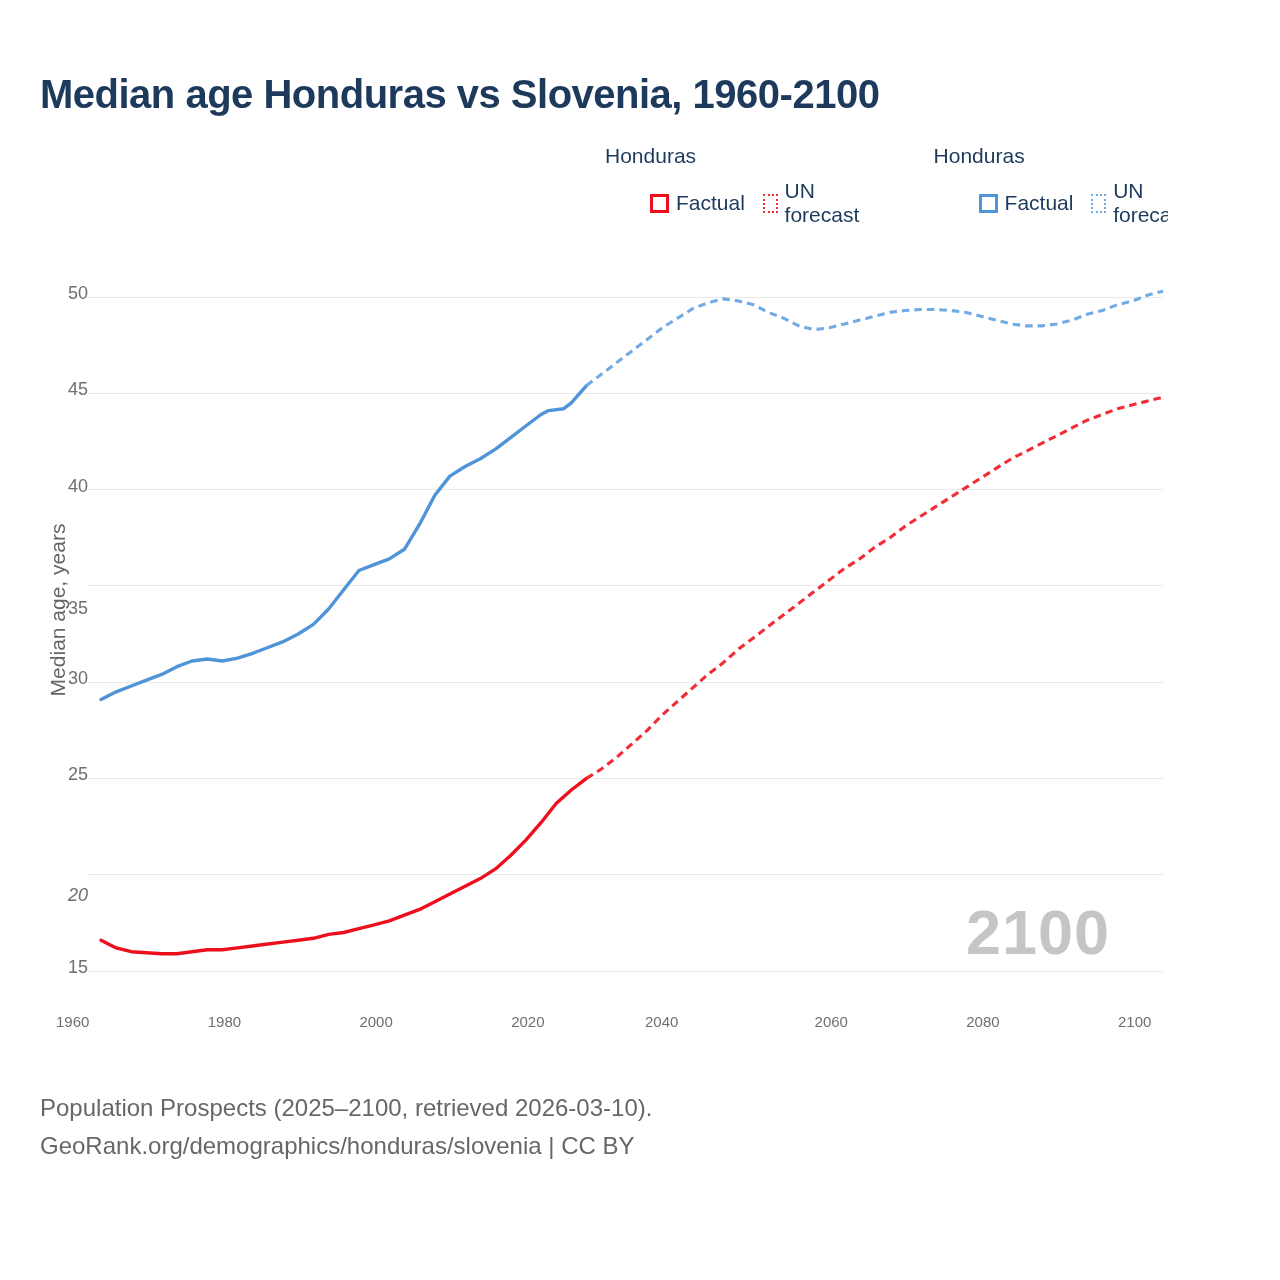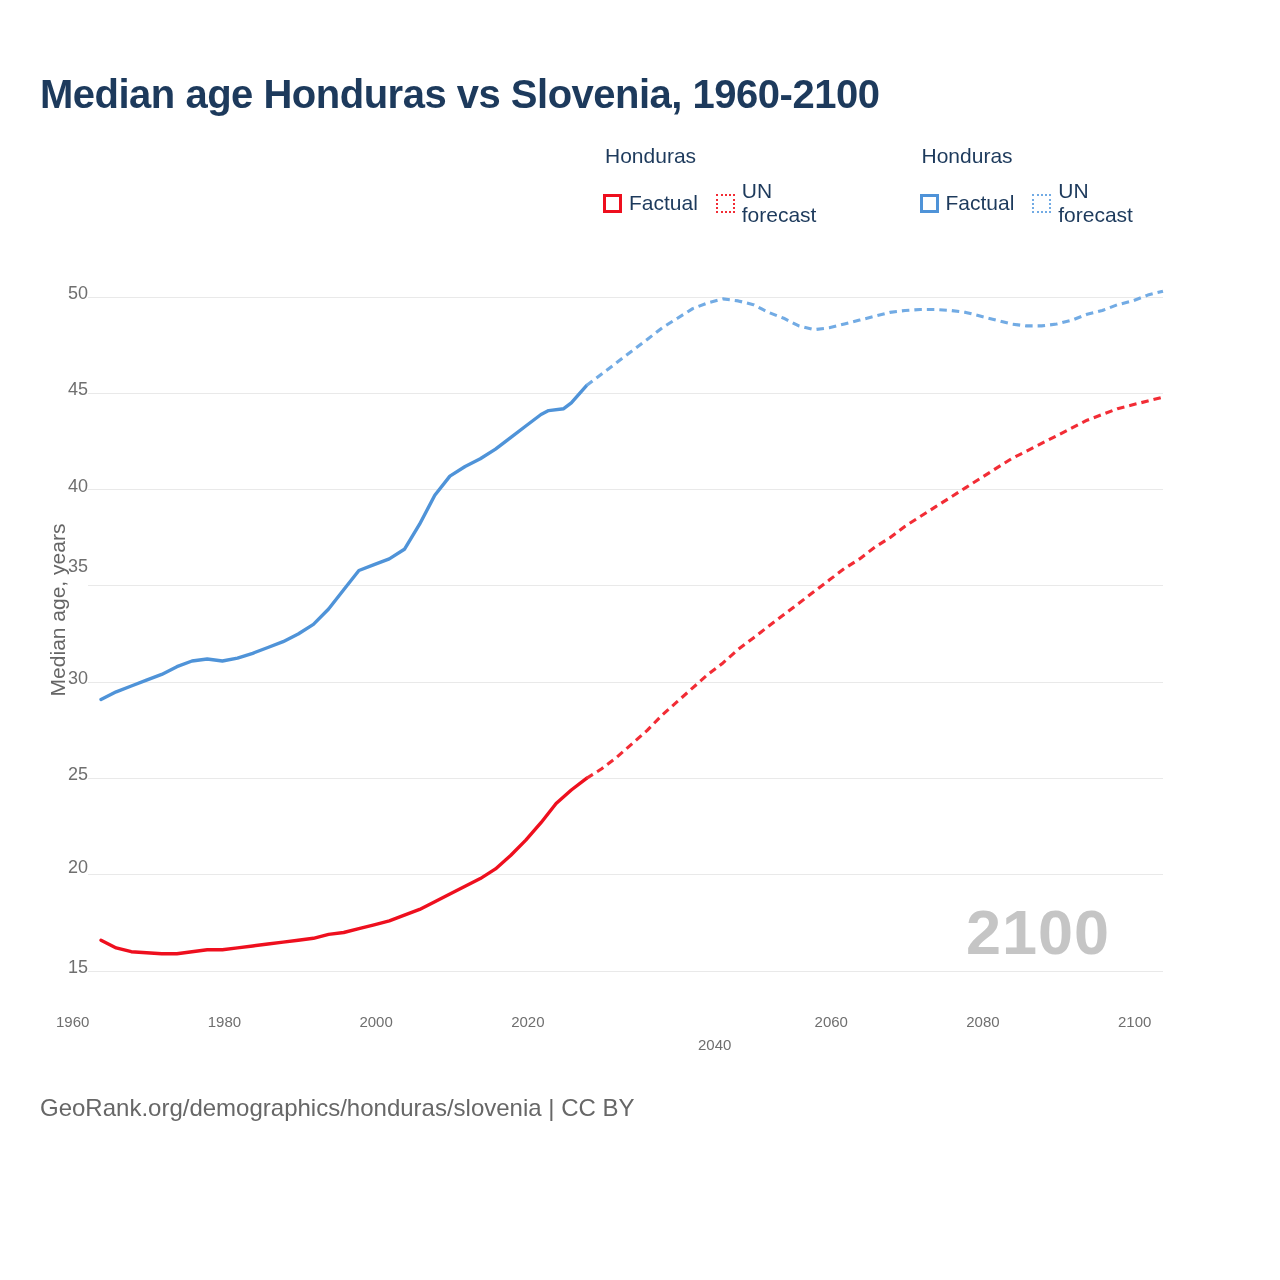--- a/index.html
+++ b/index.html
@@ -4,21 +4,21 @@
 <style>
   html,body{margin:0;padding:0;background:#ffffff;}
   #app{position:relative;width:1168px;height:1280px;background:#ffffff;overflow:hidden;
        font-family:"Liberation Sans","DejaVu Sans",sans-serif;}
   .title{position:absolute;left:40px;top:72px;font-size:40px;font-weight:700;
          color:#1d3a5c;letter-spacing:-0.5px;}
   
   .legend{position:absolute;left:603px;top:144px;display:flex;gap:68px;}
   .lg-group{display:flex;flex-direction:column;}
   .lg-head{font-size:21px;color:#1d3a5c;margin:0 0 11px 2px;}
-  .lg-row{display:flex;gap:18px;align-items:center;}
+  .lg-row{display:flex;gap:18px;align-items:center;margin-left:47px;}
   .lg-item{display:flex;align-items:center;gap:7px;}
   .lg-label{font-size:21px;color:#1d3a5c;}
   .swatch{width:19px;height:19px;box-sizing:border-box;background:#fff;}
   
   .grid{position:absolute;left:88px;width:1075px;height:1px;background:#e9e9e9;}
   .ytick{position:absolute;left:18px;width:70px;text-align:right;font-size:18px;color:#6f6f6f;}
   .xtick{position:absolute;width:90px;top:1013px;font-size:15px;color:#6f6f6f;}
   .ylabel{position:absolute;left:-42px;top:598px;width:200px;text-align:center;
           transform:rotate(-90deg);font-size:21px;color:#666;}
   .watermark{position:absolute;left:966px;top:896px;font-size:63px;font-weight:700;
@@ -79,34 +79,34 @@
       <div class="grid" style="top: 874.214px;"></div>
       <div class="grid" style="top: 777.929px;"></div>
       <div class="grid" style="top: 681.643px;"></div>
       <div class="grid" style="top: 585.357px;"></div>
       <div class="grid" style="top: 489.071px;"></div>
       <div class="grid" style="top: 392.786px;"></div>
       <div class="grid" style="top: 296.5px;"></div>
     </div>
   <div id="yticks">
       <div class="ytick" style="top: 957px;">15</div>
-      <div class="ytick" style="top: 857px;">20</div>
+      <div class="ytick" style="top: 885px; font-style: italic;">20</div>
       <div class="ytick" style="top: 764.429px;">25</div>
       <div class="ytick" style="top: 668.143px;">30</div>
-      <div class="ytick" style="top: 556px;">35</div>
+      <div class="ytick" style="top: 598px;">35</div>
       <div class="ytick" style="top: 475.571px;">40</div>
       <div class="ytick" style="top: 379.286px;">45</div>
       <div class="ytick" style="top: 283px;">50</div>
     </div>
   <div id="xticks">
       <div class="xtick" style="left: 56px;">1960</div>
       <div class="xtick" style="left: 207.714px;">1980</div>
       <div class="xtick" style="left: 359.429px;">2000</div>
       <div class="xtick" style="left: 511.143px;">2020</div>
-      <div class="xtick" style="left: 698px; margin-top: 23px;">2040</div>
+      <div class="xtick" style="left: 645px;">2040</div>
       <div class="xtick" style="left: 814.571px;">2060</div>
       <div class="xtick" style="left: 966.286px;">2080</div>
       <div class="xtick" style="left: 1118px;">2100</div>
     </div>
 
   <div class="watermark">2100</div>
 
   <svg class="plot" id="plot" width="1280" height="1280">
       <path d="M101.0 940.2 L116.2 947.9 L131.3 951.7 L146.5 952.7 L161.7 953.7 L176.9 953.7 L192.0 951.7 L207.2 949.8 L222.4 949.8 L237.5 947.9 L252.7 946.0 L267.9 944.0 L283.1 942.1 L298.2 940.2 L313.4 938.3 L328.6 934.4 L343.7 932.5 L358.9 928.6 L374.1 924.8 L389.3 920.9 L404.4 915.2 L419.6 909.4 L434.8 901.7 L449.9 894.0 L465.1 886.3 L480.3 878.6 L495.5 868.9 L510.6 855.5 L525.8 840.1 L541.0 822.7 L556.1 803.5 L571.3 790.0 L586.5 778.4" fill="none" stroke="#ee0f1e" stroke-width="3.4" stroke-linejoin="round" stroke-linecap="round"></path>
       <path d="M586.5 778.4 L601.7 768.8 L616.8 757.2 L632.0 743.8 L647.2 730.3 L662.3 714.9 L677.5 701.4 L692.7 687.9 L707.9 674.4 L723.0 662.9 L738.2 649.4 L753.4 637.9 L768.5 626.3 L783.7 614.7 L798.9 603.2 L814.1 591.6 L829.2 580.1 L844.4 568.5 L859.6 558.9 L874.7 547.3 L889.9 537.7 L905.1 526.2 L920.3 516.5 L935.4 506.9 L950.6 497.3 L965.8 487.6 L980.9 478.0 L996.1 468.4 L1011.3 458.8 L1026.5 451.1 L1041.6 443.4 L1056.8 435.7 L1072.0 427.9 L1087.1 420.2 L1102.3 414.5 L1117.5 408.7 L1132.7 404.8 L1147.8 401.0 L1163.0 397.1" fill="none" stroke="#f22c35" stroke-width="3.1" stroke-linejoin="round" stroke-linecap="butt" stroke-dasharray="7.5 5"></path>
@@ -125,16 +125,17 @@
         <circle cx="14" cy="14" r="1.4"></circle>
         <circle cx="10" cy="16.5" r="1.4"></circle>
           <circle cx="18" cy="16.5" r="1.4"></circle>
       </g>
     </svg>
   </div>
   <div class="end-val" id="endval-si" style="top: 275.223px; color: rgb(87, 155, 223);">50.3</div>
   <div class="end-val" id="endval-hn" style="top: 381.137px; color: #000000;">44.8</div>
 
   <div class="footer">
+    <div>Population Prospects (2025–2100, retrieved 2026-03-10).</div>
     <div>GeoRank.org/demographics/honduras/slovenia | CC BY</div>
   </div>
 
 </div>
 
 </body></html>

